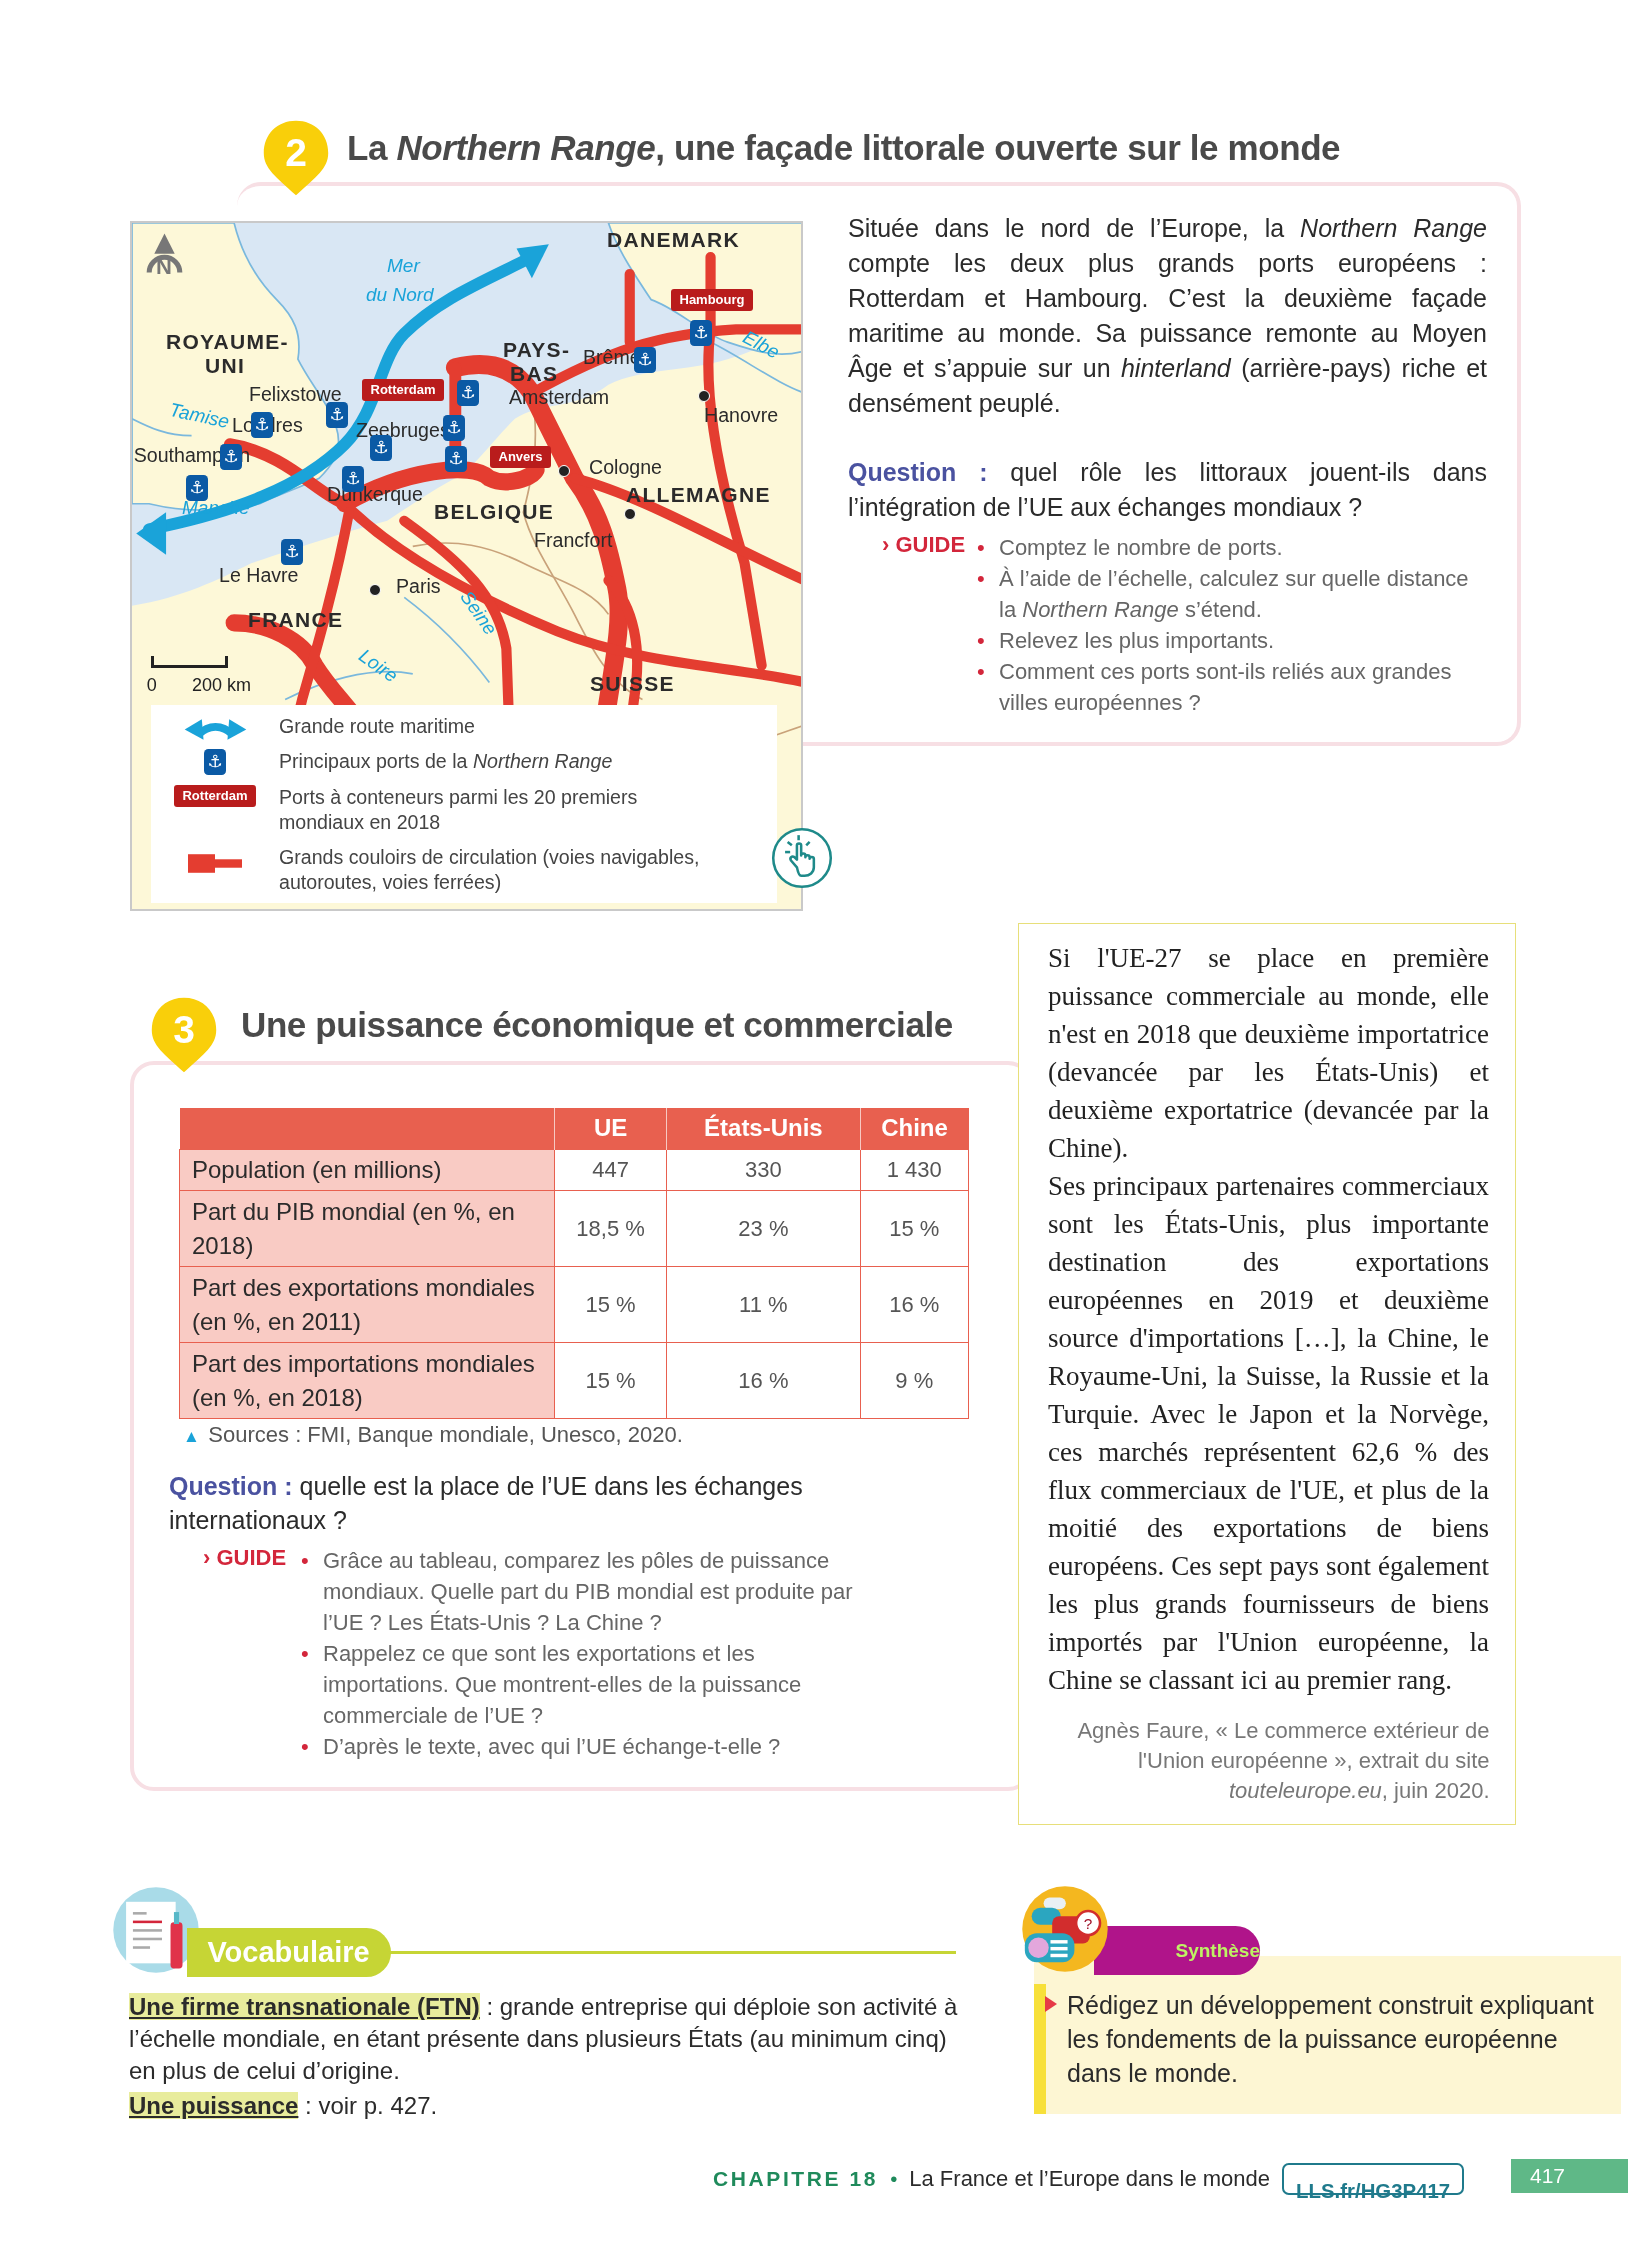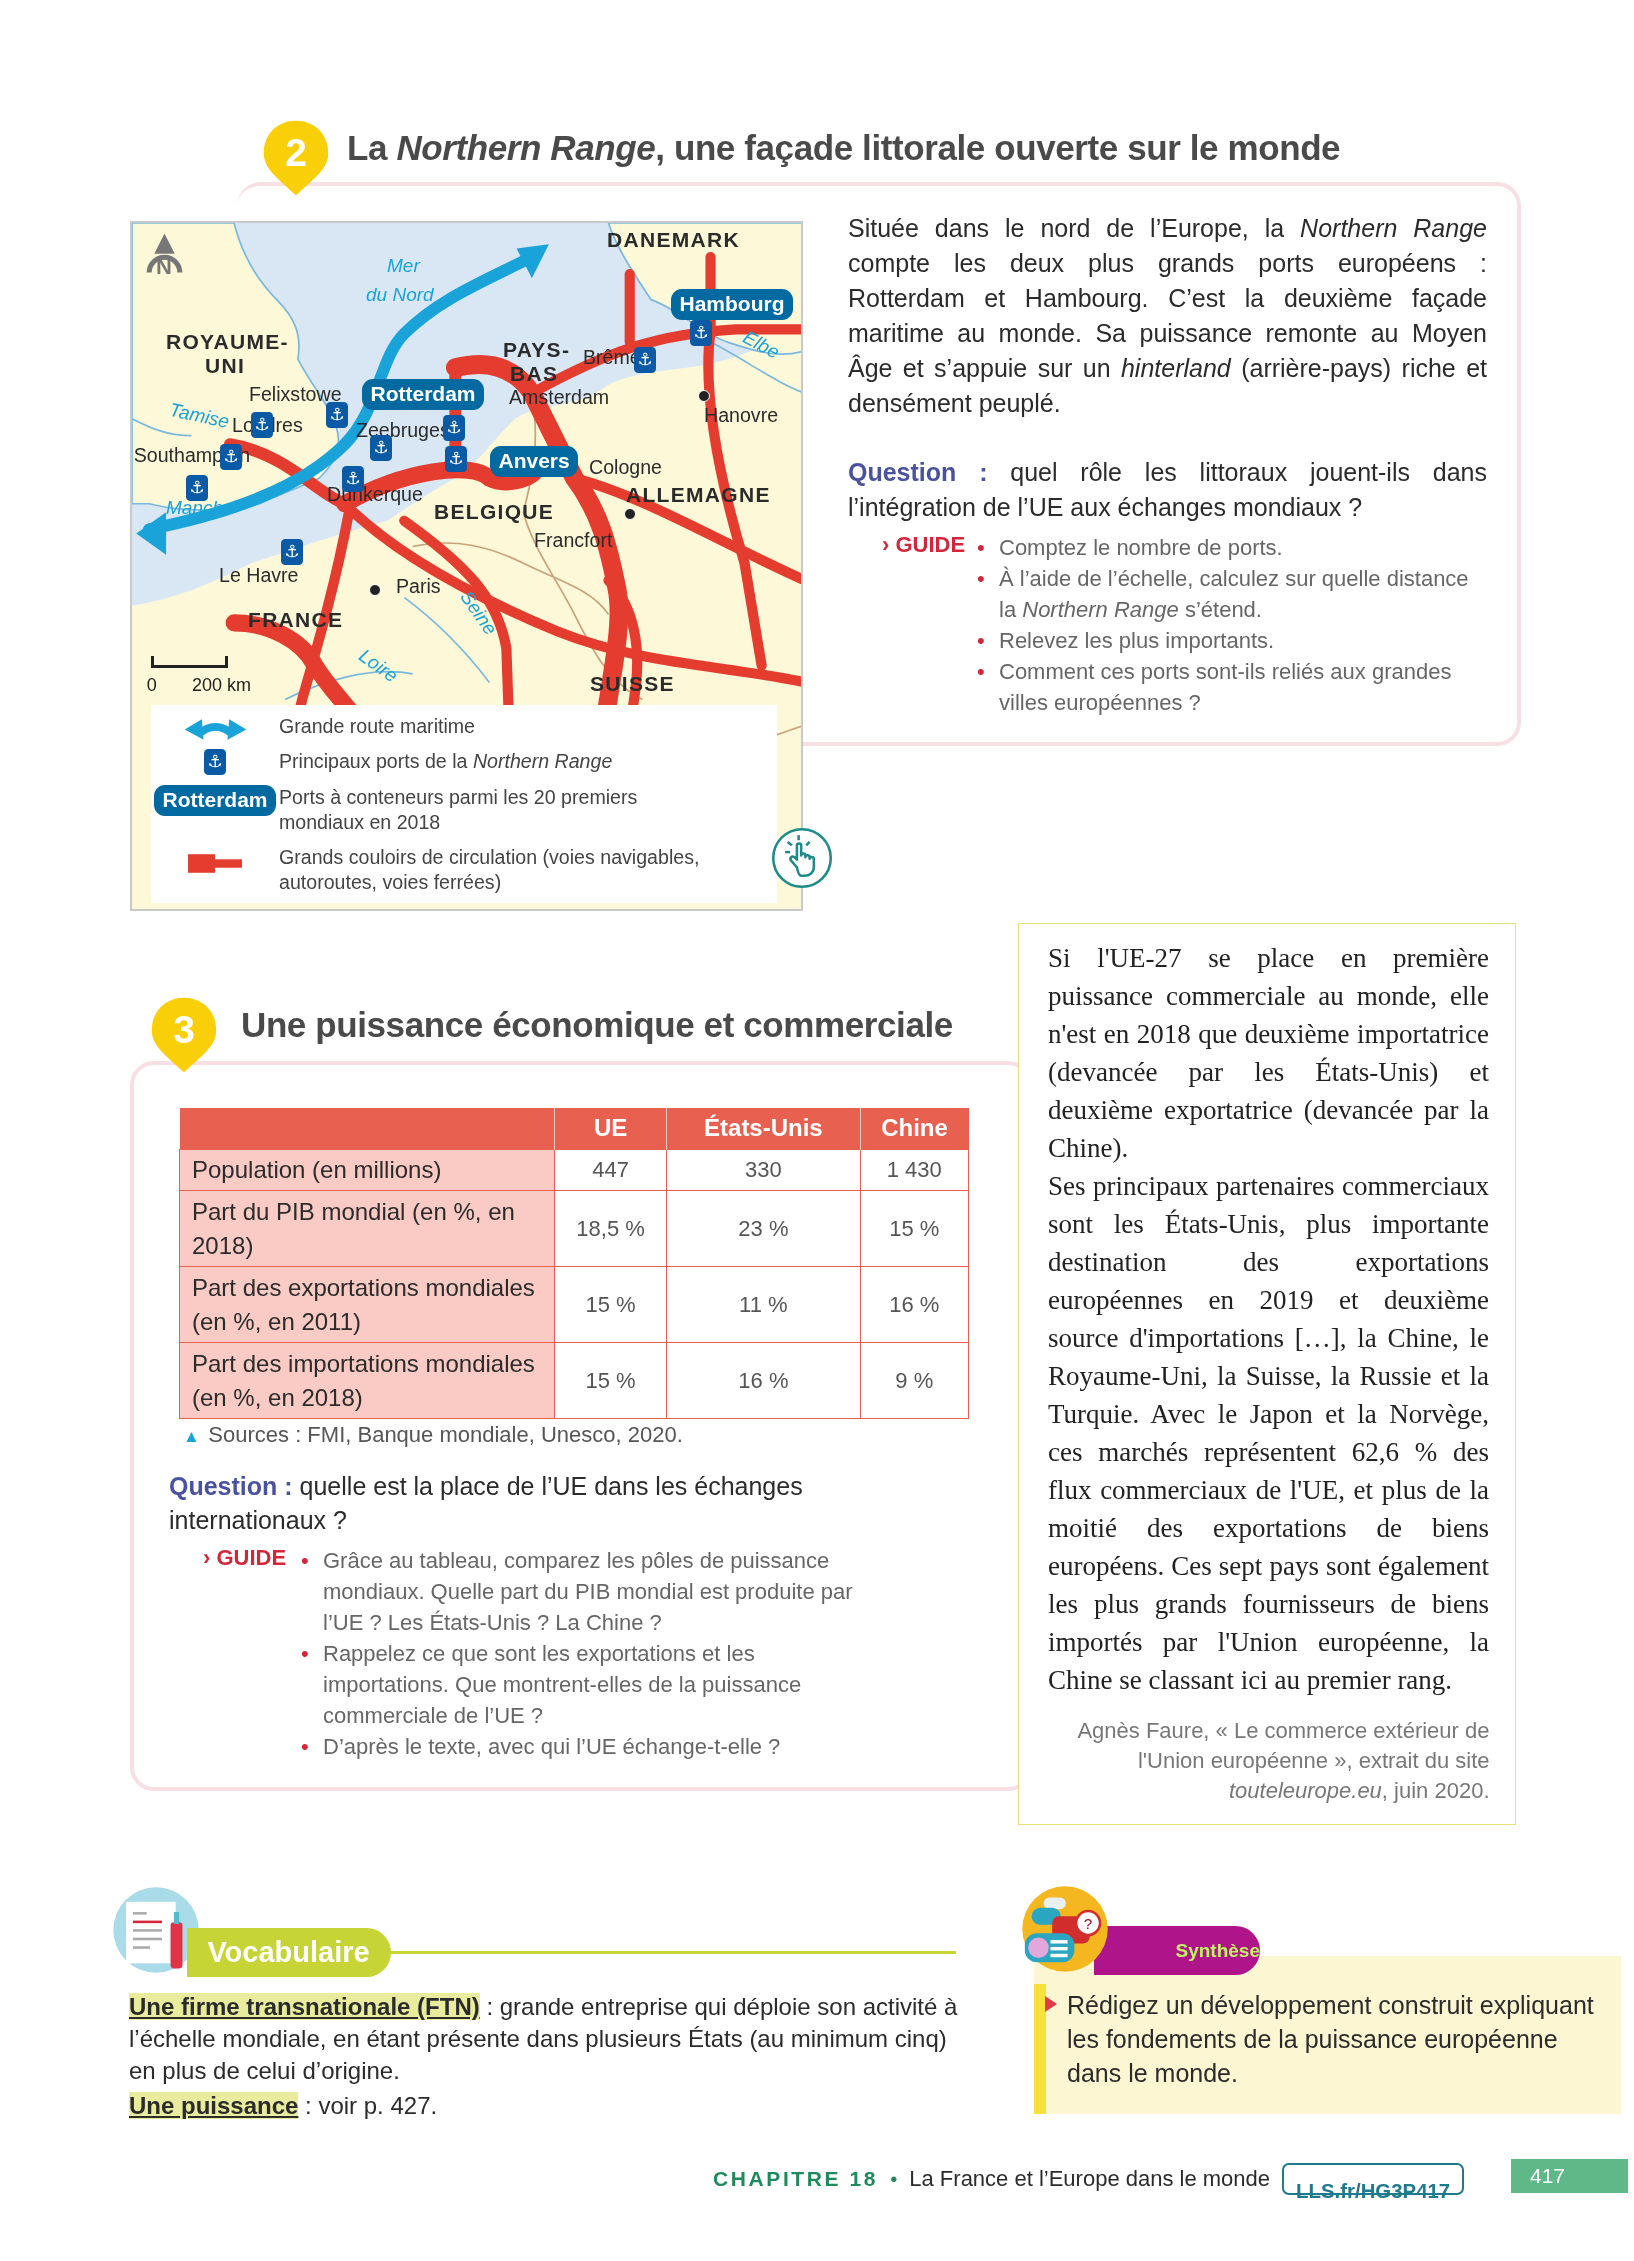--- a/index.html
+++ b/index.html
@@ -31,22 +31,22 @@
   .map {
     position: absolute; left: 130px; top: 221px; width: 673px; height: 690px;
     border: 2.6px solid #c9c9c9; background: #fdf8d8; overflow: hidden;
   }
   .map svg.base { position: absolute; left: 0; top: 0; }
   .mlabel { position: absolute; white-space: nowrap; font-family: "Liberation Sans", sans-serif; }
   .country { font-weight: bold; font-size: 21px; color: #2b2b2b; letter-spacing: 1.3px; line-height: 24px; text-align: center; }
   .city { font-size: 19.6px; color: #2b2b2b; }
   .water { font-style: italic; font-size: 19px; color: #1aa3d9; }
   .port-box {
-    position: absolute; background: #0369a1; color: #fff; font-weight: bold; font-size: 21px;
-    border-radius: 11px; padding: 3.4px 8.5px; white-space: nowrap; font-family: "Liberation Sans", sans-serif;
+    position: absolute; background: #b91c1c; color: #fff; font-weight: bold; font-size: 13px;
+    border-radius: 3px; padding: 3.4px 8.5px; white-space: nowrap; font-family: "Liberation Sans", sans-serif;
   }
   .anchor {
     position: absolute; width: 22px; height: 25.5px; background: #0b5aa5; border-radius: 4.3px;
     color: #fff; font-size: 17px; line-height: 25.5px; text-align: center; font-weight: bold;
   }
   .citydot { position: absolute; width: 12px; height: 12px; border-radius: 50%; background: #222; border: 1.7px solid #fff; }
 
   .legend {
     position: absolute; left: 19px; top: 482px; width: 626px; height: 198px; background: #fff;
   }
@@ -222,21 +222,21 @@
   <div class="mlabel country" style="left:378px; top:139px;">BAS</div>
   <div class="mlabel country" style="left:302px; top:277px;">BELGIQUE</div>
   <div class="mlabel country" style="left:494px; top:260px;">ALLEMAGNE</div>
   <div class="mlabel country" style="left:116px; top:385px;">FRANCE</div>
   <div class="mlabel country" style="left:458px; top:449px;">SUISSE</div>
 
   <div class="mlabel water" style="left:255px; top:32px;">Mer</div>
   <div class="mlabel water" style="left:234px; top:61px;">du Nord</div>
   <div class="mlabel water" style="left:610px; top:111px; transform:rotate(28deg);">Elbe</div>
   <div class="mlabel water" style="left:37px; top:182px; transform:rotate(12deg);">Tamise</div>
-  <div class="mlabel water" style="left:34px; top:274px;">Manche</div>
+  <div class="mlabel water" style="left:50px; top:274px;">Manche</div>
   <div class="mlabel water" style="left:322px; top:379px; transform:rotate(55deg);">Seine</div>
   <div class="mlabel water" style="left:225px; top:432px; transform:rotate(35deg);">Loire</div>
 
   <div class="mlabel city" style="left:117px; top:160px;">Felixstowe</div>
   <div class="mlabel city" style="left:100px; top:191px;">Londres</div>
   <div class="mlabel city" style="left:1.7px; top:221px;">Southampton</div>
   <div class="mlabel city" style="left:224px; top:196px;">Zeebruges</div>
   <div class="mlabel city" style="left:195px; top:260px;">Dunkerque</div>
   <div class="mlabel city" style="left:87px; top:341px;">Le Havre</div>
   <div class="mlabel city" style="left:264px; top:352px;">Paris</div>

